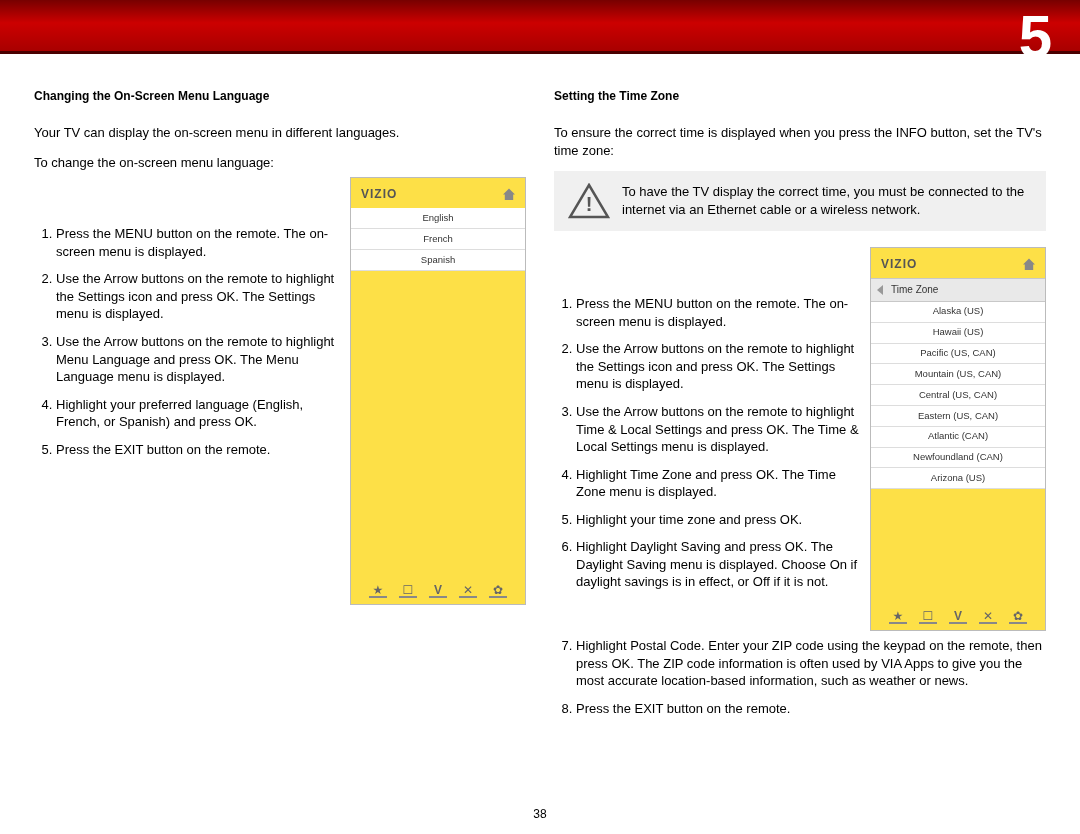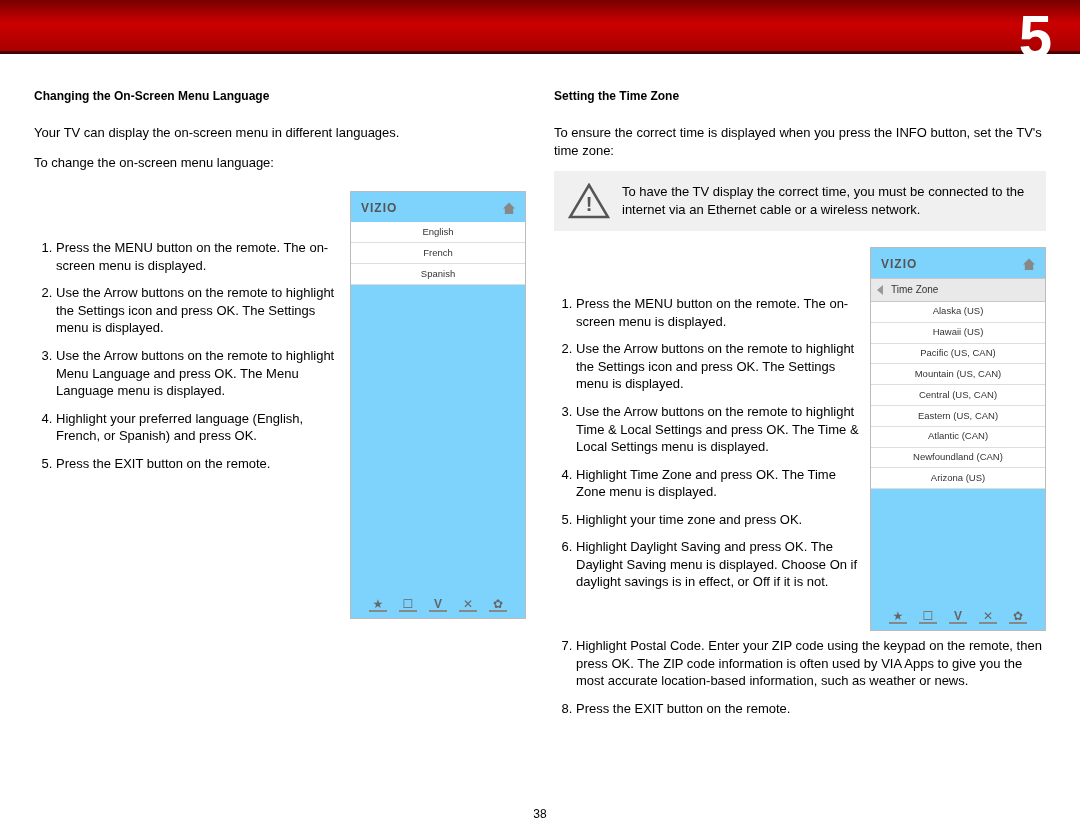--- a/index.html
+++ b/index.html
@@ -27,21 +27,21 @@
     font-weight: bold;
     color: #fff;
   }
   .page {
     padding: 34px 34px 0 34px;
   }
   .columns { display: flex; gap: 28px; }
   .col { flex: 1 1 50%; }
   .section-title { font-weight: bold; font-size: 12px; margin-bottom: 20px; }
   .intro { margin-bottom: 12px; }
-  .subintro { margin-bottom: 20px; }
+  .subintro { margin-bottom: 6px; }
   .row-with-panel { display: flex; gap: 10px; align-items: flex-start; }
   .steps-narrow { flex: 1 1 auto; }
   ol.steps { list-style: decimal; padding-left: 22px; margin-top: 48px; }
   ol.steps > li { margin-bottom: 10px; }
   b { font-weight: normal; }
   .warning-box {
     display: flex;
     align-items: flex-start;
     gap: 12px;
     background: #f0f0f0;
@@ -50,21 +50,21 @@
   }
   .warning-icon {
     width: 42px; height: 36px; flex: 0 0 42px;
     display:flex; align-items:center; justify-content:center;
   }
   .warning-text { flex:1; font-size: 13px; }
   
   .panel {
     width: 176px; flex: 0 0 176px;
     border: 1px solid #bbb;
-    background: #7dd3fc;
+    background: #fde047;
     font-size: 10px;
     color:#333;
     position: relative;
     padding-bottom: 42px;
   }
   .panel.tall { height: 428px; }
   .panel.short { height: 384px; }
   .panel-header {
     display:flex; justify-content:space-between; align-items:center;
     padding: 8px 10px 6px 10px;

